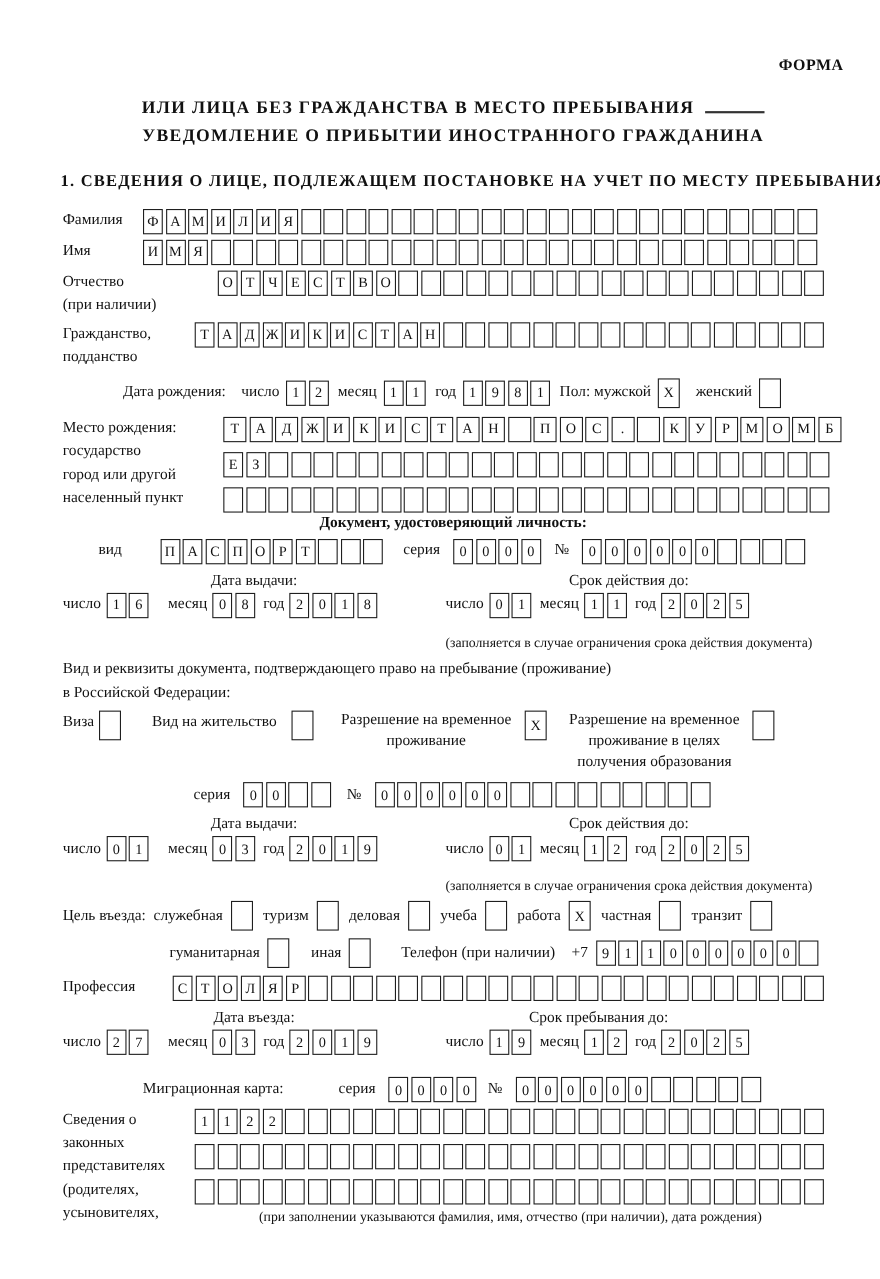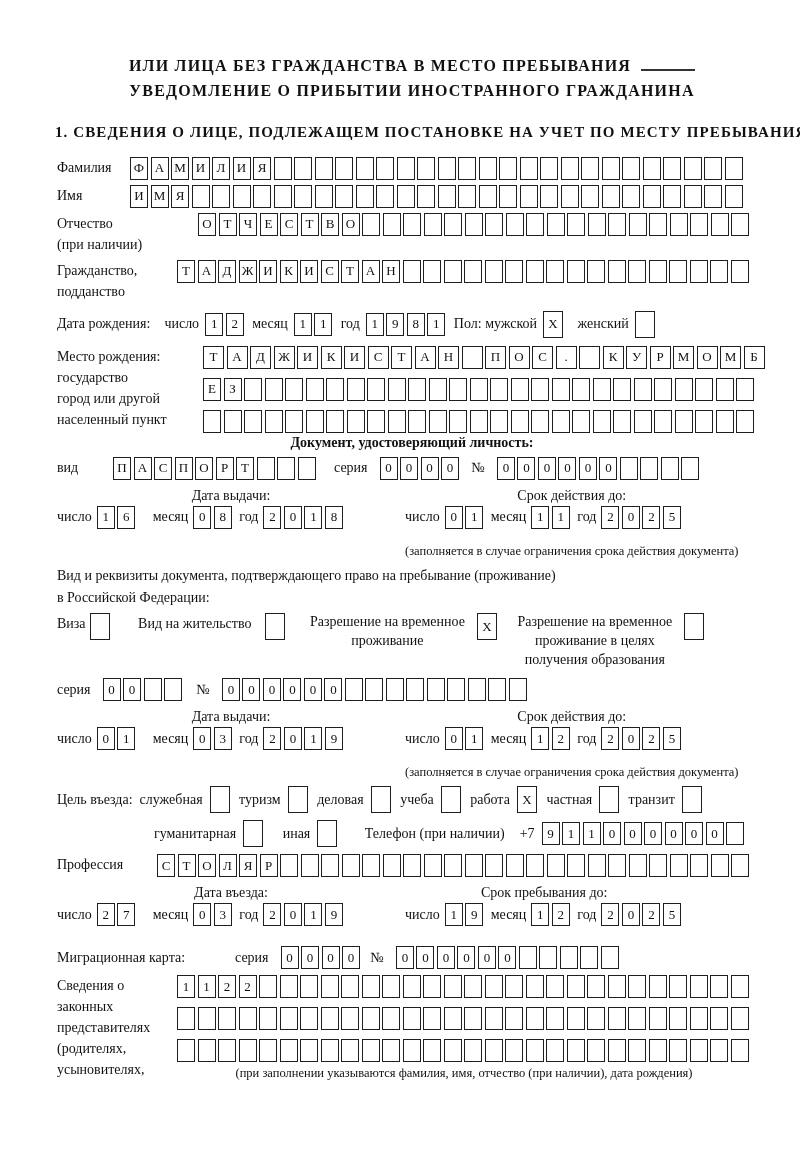--- a/index.html
+++ b/index.html
@@ -20,21 +20,21 @@
   .lw-a{width:73px;} .lw-b{width:141px;} .lw-c{width:120px;} .lw-d{width:148px;} .lw-e{width:50px;} .lw-f{width:100px;}
   .cells{display:flex;flex:0 0 auto;}
   .cell{
     width:16px;height:21px;border:1.5px solid #1f1f1f;margin-right:2.5px;flex:0 0 auto;
     display:inline-flex;align-items:center;justify-content:center;
     font-size:13px;background:#fff;
   }
   .cell.wide{width:19px;}
   .checkbox{width:18px;height:25px;}
   .stack{display:flex;flex-direction:column;row-gap:9px;}
-  .inline{display:flex;align-items:center;column-gap:6px;flex-wrap:nowrap;}
+  .inline{display:flex;align-items:center;column-gap:6px;flex-wrap:nowrap;justify-content:center;}
   .docheading{font-weight:bold;font-size:14px;text-align:center;margin:2px 0 6px 0;}
   .dgrow{display:flex;margin-bottom:6px;}
   .dgroup{flex:0 0 auto;}
   .dg-left{flex:0 0 348px;}
   .dghead{font-size:14px;text-align:center;margin-bottom:2px;}
   .dline{display:flex;align-items:center;column-gap:5px;}
   .dnote{font-size:12.5px;text-align:center;margin-top:15px;white-space:nowrap;}
   .intro{font-size:14px;line-height:1.6;margin-bottom:4px;}
   .optrow{display:flex;align-items:flex-start;margin-bottom:8px;}
   .optlbl{font-size:14px;padding-top:3px;}
@@ -42,20 +42,21 @@
   .purpose-row{display:flex;align-items:center;column-gap:7px;margin-bottom:7px;flex-wrap:nowrap;}
   .plbl{font-size:14px;white-space:nowrap;}
   .reps-note{font-size:12.5px;text-align:center;margin-top:4px;white-space:nowrap;}
 </style>
 </head>
 <body>
 
 <div class="page">
 
 
+  <div class="forma">ФОРМА</div>
 
   <div class="title">
     <div>
       <span>ИЛИ ЛИЦА БЕЗ ГРАЖДАНСТВА В МЕСТО ПРЕБЫВАНИЯ</span><span class="uline"></span>
     </div>
     <div>УВЕДОМЛЕНИЕ О ПРИБЫТИИ ИНОСТРАННОГО ГРАЖДАНИНА</div>
   </div>
 
   <div class="sec1">1. СВЕДЕНИЯ О ЛИЦЕ, ПОДЛЕЖАЩЕМ ПОСТАНОВКЕ НА УЧЕТ ПО МЕСТУ ПРЕБЫВАНИЯ</div>
 

